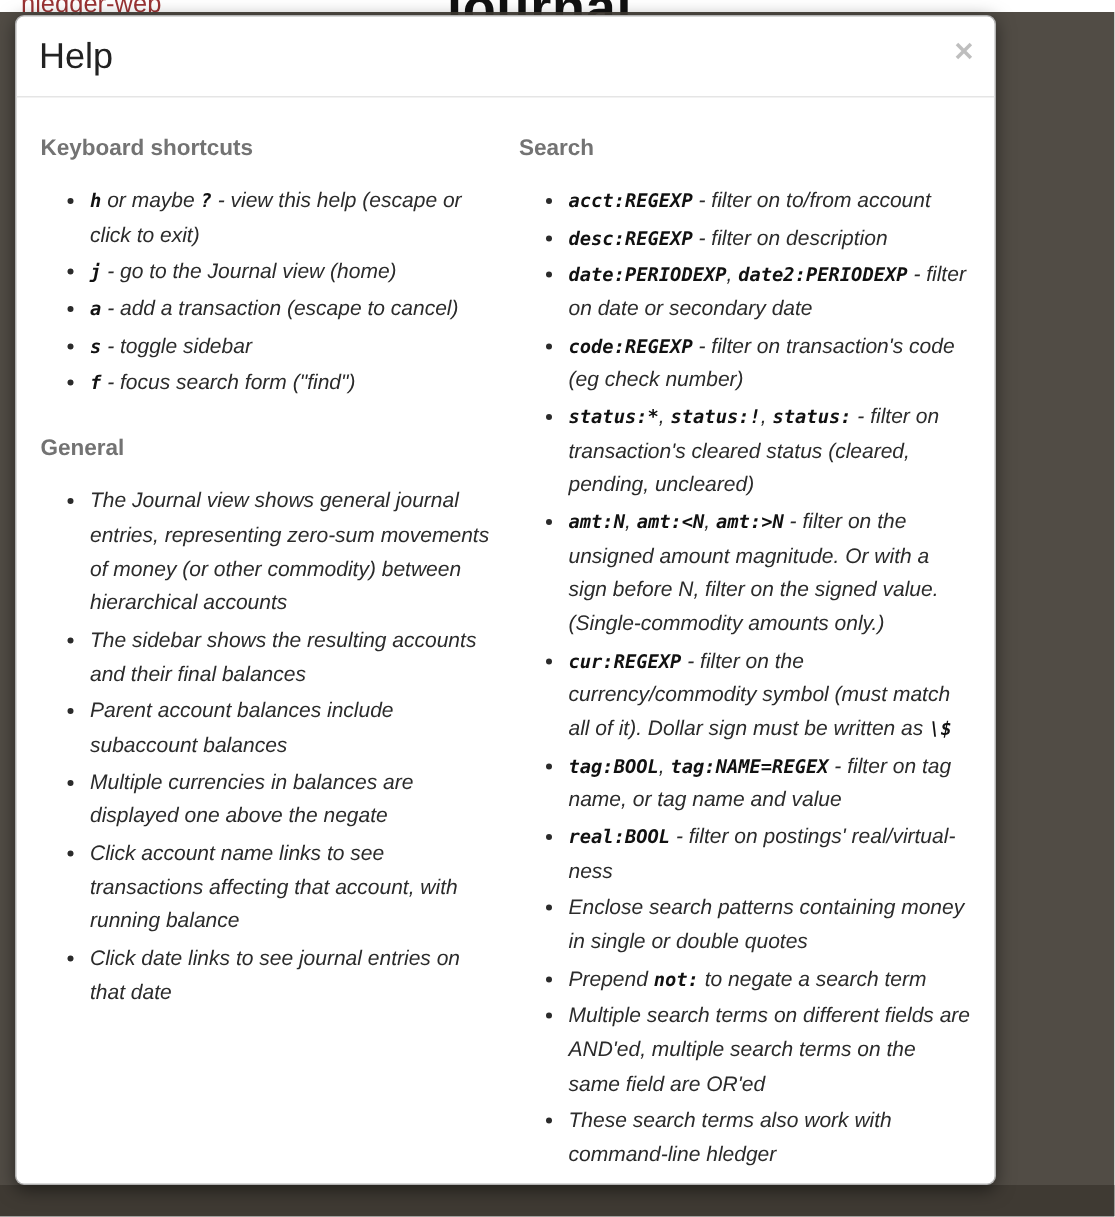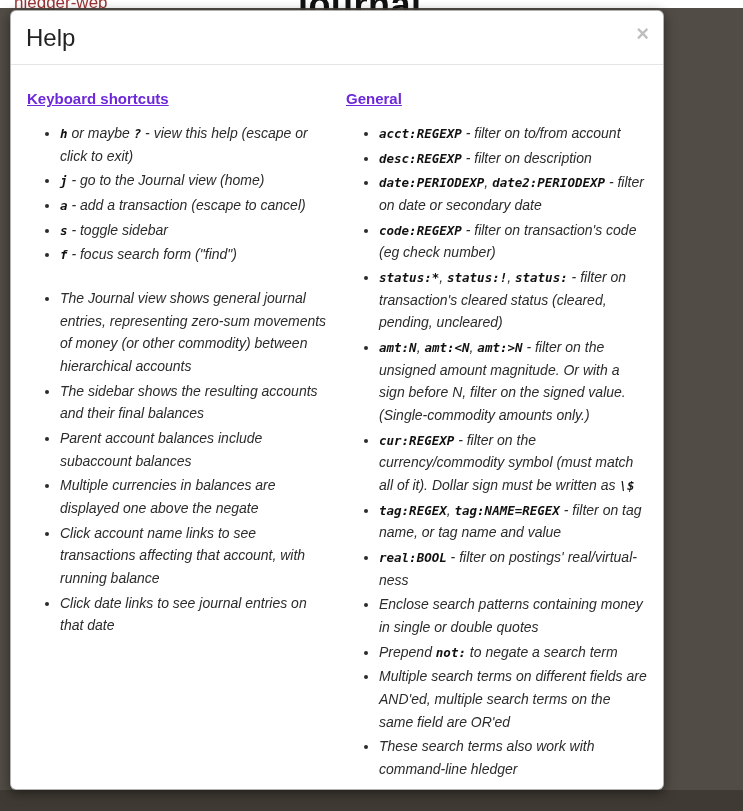--- a/index.html
+++ b/index.html
@@ -62,23 +62,22 @@
     padding: 16px 7px 18px;
   }
   .col {
     width: 50%;
     padding: 0 9px;
     color: #2b2b2b;
     font-size: 14px;
     line-height: 1.62;
   }
   .section-heading {
-    font-size: 15px; font-weight: 700; color: #6d28d9;
+    font-size: 15px; font-weight: 700; color: #737373;
     margin: 6px 0 11px;
-    text-decoration: underline;
   }
   .help-list {
     margin: 0 0 21px;
     padding-left: 33px;
     list-style: disc;
     font-style: italic;
   }
   .help-list li { margin-bottom: 2px; }
   code {
     font-family: "DejaVu Sans Mono", "Liberation Mono", monospace;
@@ -106,40 +105,41 @@
   <div class="modal-body">
     <div class="col">
         <h3 class="section-heading">Keyboard shortcuts</h3>
         <ul class="help-list">
           <li><code>h</code> or maybe <code>?</code> - view this help (escape or click to exit)</li>
           <li><code>j</code> - go to the Journal view (home)</li>
           <li><code>a</code> - add a transaction (escape to cancel)</li>
           <li><code>s</code> - toggle sidebar</li>
           <li><code>f</code> - focus search form ("find")</li>
         </ul>
+        <h3 class="section-heading">General</h3>
         <ul class="help-list">
           <li>The Journal view shows general journal entries, representing zero-sum movements of money (or other commodity) between hierarchical accounts</li>
           <li>The sidebar shows the resulting accounts and their final balances</li>
           <li>Parent account balances include subaccount balances</li>
           <li>Multiple currencies in balances are displayed one above the negate</li>
           <li>Click account name links to see transactions affecting that account, with running balance</li>
           <li>Click date links to see journal entries on that date</li>
         </ul>
       </div>
     <div class="col">
-        <h3 class="section-heading">General</h3>
+        <h3 class="section-heading">Search</h3>
         <ul class="help-list">
           <li><code>acct:REGEXP</code> - filter on to/from account</li>
           <li><code>desc:REGEXP</code> - filter on description</li>
           <li><code>date:PERIODEXP</code>, <code>date2:PERIODEXP</code> - filter on date or secondary date</li>
           <li><code>code:REGEXP</code> - filter on transaction's code (eg check number)</li>
           <li><code>status:*</code>, <code>status:!</code>, <code>status:</code> - filter on transaction's cleared status (cleared, pending, uncleared)</li>
           <li><code>amt:N</code>, <code>amt:&lt;N</code>, <code>amt:&gt;N</code> - filter on the unsigned amount magnitude. Or with a sign before N, filter on the signed value. (Single-commodity amounts only.)</li>
           <li><code>cur:REGEXP</code> - filter on the currency/commodity symbol (must match all of it). Dollar sign must be written as <code>\$</code></li>
-          <li><code>tag:REGEX</code>, <code>tag:NAME=REGEX</code> - filter on tag name, or tag name and value</li>
+          <li><code>tag:BOOL</code>, <code>tag:NAME=REGEX</code> - filter on tag name, or tag name and value</li>
           <li><code>real:BOOL</code> - filter on postings' real/virtual-ness</li>
           <li>Enclose search patterns containing money in single or double quotes</li>
           <li>Prepend <code>not:</code> to negate a search term</li>
           <li>Multiple search terms on different fields are AND'ed, multiple search terms on the same field are OR'ed</li>
           <li>These search terms also work with command-line hledger</li>
         </ul>
       </div>
   </div>
 </div>
 

